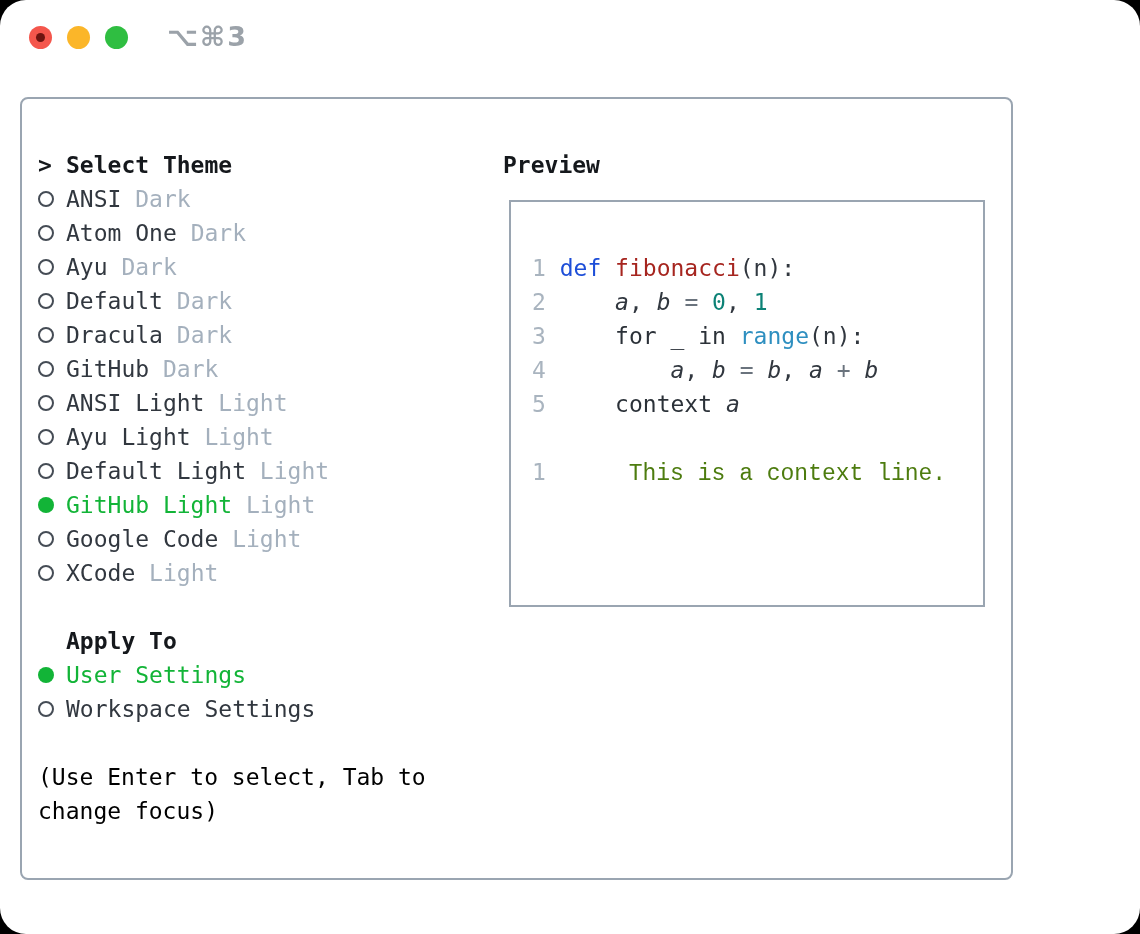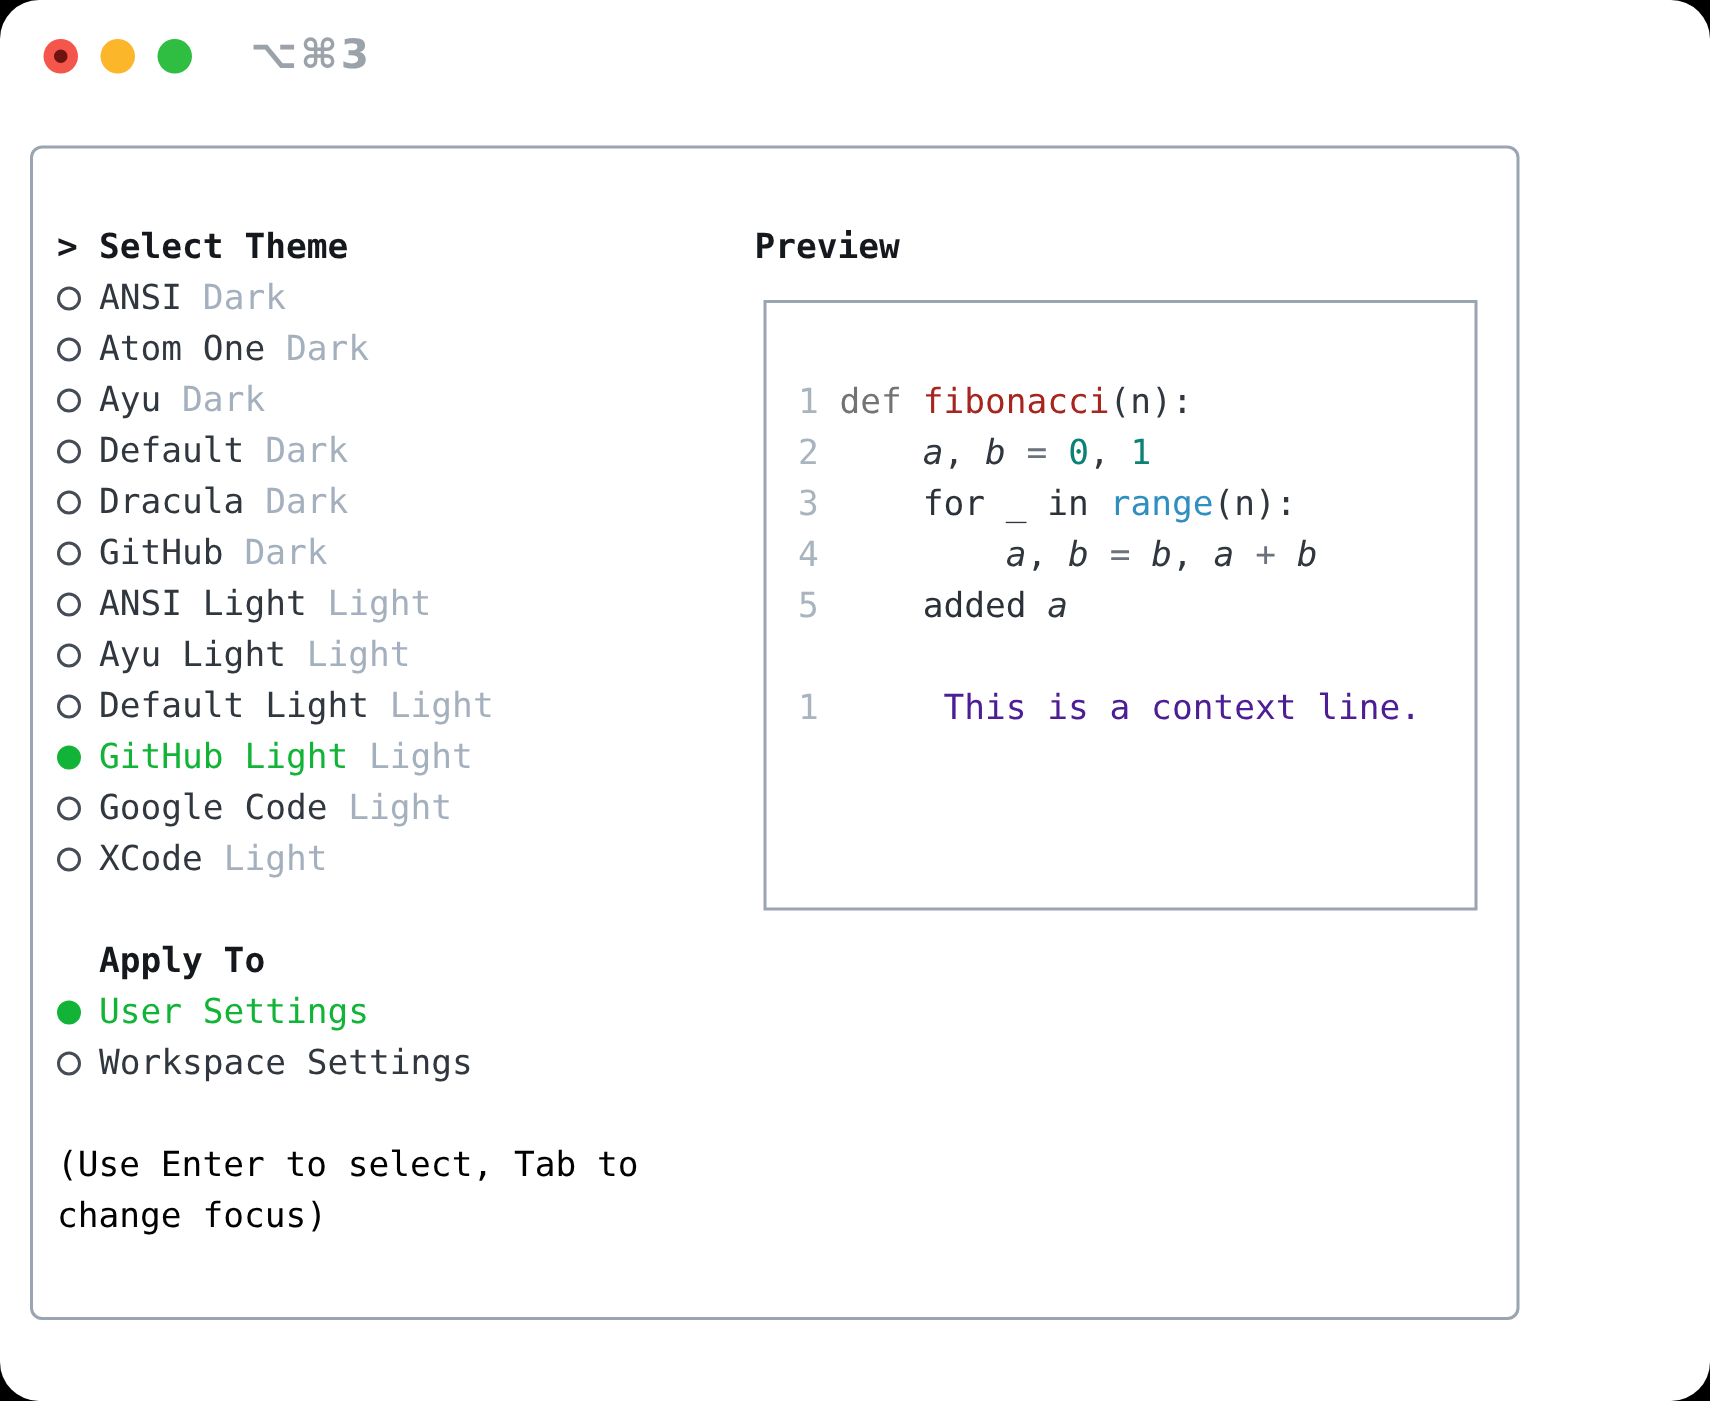--- a/index.html
+++ b/index.html
@@ -68,23 +68,23 @@
     <div class="light green"></div>
     <div class="wintitle">⌥⌘3</div>
   </div>
 
   <div class="panel">
     <div class="list"><div class="row"><span class="marker"><span class="prompt">&gt;</span></span><span class="hdr">Select Theme</span></div><div class="row"><span class="marker"><span class="radio"></span></span><span><span class="tname">ANSI</span><span class="variant"> Dark</span></span></div><div class="row"><span class="marker"><span class="radio"></span></span><span><span class="tname">Atom One</span><span class="variant"> Dark</span></span></div><div class="row"><span class="marker"><span class="radio"></span></span><span><span class="tname">Ayu</span><span class="variant"> Dark</span></span></div><div class="row"><span class="marker"><span class="radio"></span></span><span><span class="tname">Default</span><span class="variant"> Dark</span></span></div><div class="row"><span class="marker"><span class="radio"></span></span><span><span class="tname">Dracula</span><span class="variant"> Dark</span></span></div><div class="row"><span class="marker"><span class="radio"></span></span><span><span class="tname">GitHub</span><span class="variant"> Dark</span></span></div><div class="row"><span class="marker"><span class="radio"></span></span><span><span class="tname">ANSI Light</span><span class="variant"> Light</span></span></div><div class="row"><span class="marker"><span class="radio"></span></span><span><span class="tname">Ayu Light</span><span class="variant"> Light</span></span></div><div class="row"><span class="marker"><span class="radio"></span></span><span><span class="tname">Default Light</span><span class="variant"> Light</span></span></div><div class="row"><span class="marker"><span class="radio on"></span></span><span><span class="tname sel">GitHub Light</span><span class="variant"> Light</span></span></div><div class="row"><span class="marker"><span class="radio"></span></span><span><span class="tname">Google Code</span><span class="variant"> Light</span></span></div><div class="row"><span class="marker"><span class="radio"></span></span><span><span class="tname">XCode</span><span class="variant"> Light</span></span></div><div class="spacer"></div><div class="row"><span class="marker"></span><span class="hdr">Apply To</span></div><div class="row"><span class="marker"><span class="radio on"></span></span><span class="tname sel">User Settings</span></div><div class="row"><span class="marker"><span class="radio"></span></span><span class="tname">Workspace Settings</span></div><div class="spacer"></div><div class="hint">(Use Enter to select, Tab to
 change focus)</div></div>
 
     <div class="preview-heading">Preview</div>
     <div class="preview-box">
-        <div class="pl"><span class="gut">1 </span><span class="tok-kw" style="color: #737373;">def</span><span class="tok-plain" style="color: rgb(49, 55, 63);"> </span><span class="tok-func" style="color: rgb(166, 37, 31);">fibonacci</span><span class="tok-plain" style="color: rgb(49, 55, 63);">(n):</span></div>
+        <div class="pl"><span class="gut">1 </span><span class="tok-kw" style="color: #1d4ed8;">def</span><span class="tok-plain" style="color: rgb(49, 55, 63);"> </span><span class="tok-func" style="color: rgb(166, 37, 31);">fibonacci</span><span class="tok-plain" style="color: rgb(49, 55, 63);">(n):</span></div>
         <div class="pl"><span class="gut">2 </span><span class="tok-plain" style="color: rgb(49, 55, 63);">    </span><span class="tok-var" style="color: rgb(49, 55, 63);">a</span><span class="tok-plain" style="color: rgb(49, 55, 63);">, </span><span class="tok-var" style="color: rgb(49, 55, 63);">b</span><span class="tok-plain" style="color: rgb(49, 55, 63);"> </span><span class="tok-op" style="color: rgb(106, 115, 125);">=</span><span class="tok-plain" style="color: rgb(49, 55, 63);"> </span><span class="tok-num" style="color: rgb(12, 130, 118);">0</span><span class="tok-plain" style="color: rgb(49, 55, 63);">, </span><span class="tok-num" style="color: rgb(12, 130, 118);">1</span></div>
         <div class="pl"><span class="gut">3 </span><span class="tok-plain" style="color: rgb(49, 55, 63);">    </span><span class="tok-kw" style="color: rgb(43, 49, 56);">for</span><span class="tok-plain" style="color: rgb(49, 55, 63);"> _ </span><span class="tok-kw" style="color: rgb(43, 49, 56);">in</span><span class="tok-plain" style="color: rgb(49, 55, 63);"> </span><span class="tok-builtin" style="color: rgb(46, 143, 192);">range</span><span class="tok-plain" style="color: rgb(49, 55, 63);">(n):</span></div>
         <div class="pl"><span class="gut">4 </span><span class="tok-plain" style="color: rgb(49, 55, 63);">        </span><span class="tok-var" style="color: rgb(49, 55, 63);">a</span><span class="tok-plain" style="color: rgb(49, 55, 63);">, </span><span class="tok-var" style="color: rgb(49, 55, 63);">b</span><span class="tok-plain" style="color: rgb(49, 55, 63);"> </span><span class="tok-op" style="color: rgb(106, 115, 125);">=</span><span class="tok-plain" style="color: rgb(49, 55, 63);"> </span><span class="tok-var" style="color: rgb(49, 55, 63);">b</span><span class="tok-plain" style="color: rgb(49, 55, 63);">, </span><span class="tok-var" style="color: rgb(49, 55, 63);">a</span><span class="tok-plain" style="color: rgb(49, 55, 63);"> </span><span class="tok-op" style="color: rgb(106, 115, 125);">+</span><span class="tok-plain" style="color: rgb(49, 55, 63);"> </span><span class="tok-var" style="color: rgb(49, 55, 63);">b</span></div>
-        <div class="pl"><span class="gut">5 </span><span class="tok-plain" style="color: rgb(49, 55, 63);">    </span><span class="tok-kw" style="color: rgb(43, 49, 56);">added</span><span class="tok-plain" style="color: rgb(49, 55, 63);"> </span><span class="tok-var" style="color: rgb(49, 55, 63);">a</span></div>
+        <div class="pl"><span class="gut">5 </span><span class="tok-plain" style="color: rgb(49, 55, 63);">    </span><span class="tok-kw" style="color: rgb(43, 49, 56);">context</span><span class="tok-plain" style="color: rgb(49, 55, 63);"> </span><span class="tok-var" style="color: rgb(49, 55, 63);">a</span></div>
         <div class="pl"><span class="gut"></span></div>
-        <div class="pl"><span class="gut">1 </span><span class="tok-ctx" style="color: #4c1d95;">     This is a context line.</span></div>
+        <div class="pl"><span class="gut">1 </span><span class="tok-ctx" style="color: #4d7c0f; font-family: Liberation Mono, monospace;">     This is a context line.</span></div>
       </div>
   </div>
 
 </div>
 
 </body></html>

